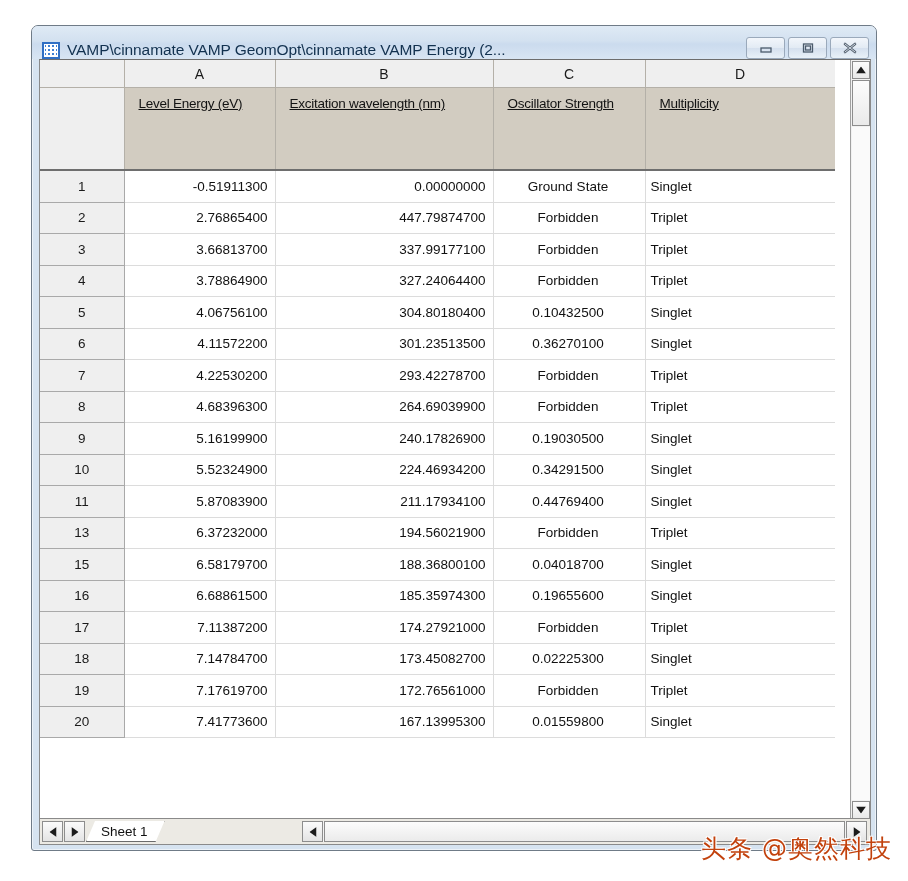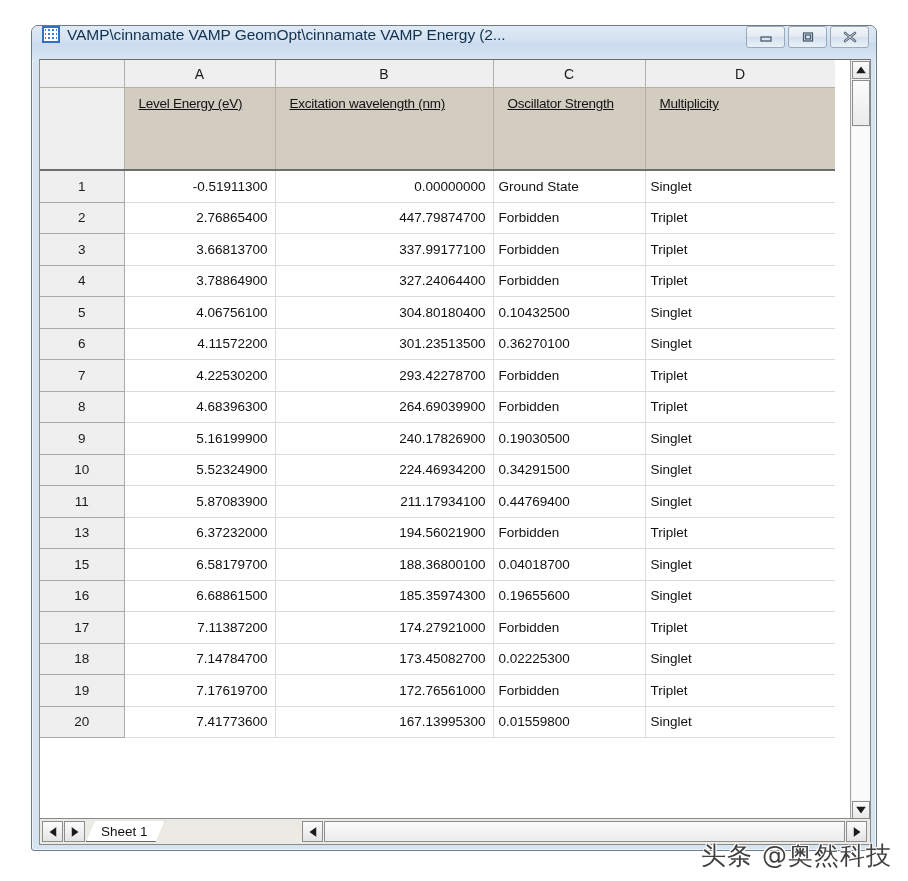--- a/index.html
+++ b/index.html
@@ -30,21 +30,21 @@
   }
 
   
   #titlebar {
     position: absolute;
     left: 0; top: 0;
     width: 100%;
     height: 33px;
     box-sizing: border-box;
     display: flex;
-    align-items: flex-start;
+    align-items: flex-end;
     padding: 0 7px 0 10px;
     background: linear-gradient(to bottom, #dfeaf5 0%, #d3e1f0 45%, #cbdbee 55%, #d8e5f3 100%);
     border-radius: 6px 6px 0 0;
   }
   #app-icon {
     width: 18px; height: 17px;
     flex: 0 0 auto;
     margin-right: 7px;
     background: #ffffff;
     border: 2px solid #2f6fc4;
@@ -161,21 +161,21 @@
     background: #efefef;
     border-right: 1px solid #a9a9a9;
     border-bottom: 1px solid #a9a9a9;
     text-align: center;
     font-size: 13.5px;
     color: #1a1a1a;
     padding: 0;
   }
   td.num { text-align: right; }
   td.txt { text-align: left; padding-left: 7px; }
-  td.rt  { text-align: left; }
+  td.rt  { text-align: center; }
 
   
   #vscroll {
     position: absolute;
     right: 0; top: 0;
     width: 20px;
     height: 760px;
     background: #f1f1f1;
     border-left: 1px solid #a0a0a0;
     box-sizing: border-box;
@@ -274,24 +274,24 @@
     height: 21px;
     background: linear-gradient(to bottom, #fcfcfc, #ebebeb);
     border: 1px solid #8d8d8d;
     box-sizing: border-box;
   }
 
   
   #watermark {
     position: absolute;
     right: 16px;
-    bottom: 9px;
+    bottom: 16px;
     font-size: 25px;
     font-family: "DejaVu Sans", sans-serif;
-    color: #404040;
+    color: #c2410c;
     letter-spacing: 1px;
     white-space: nowrap;
     text-shadow:
       -1px -1px 0 rgba(255,255,255,0.95),
        1px -1px 0 rgba(255,255,255,0.95),
       -1px  1px 0 rgba(255,255,255,0.95),
        1px  1px 0 rgba(255,255,255,0.95);
   }
 </style>
 </head>

